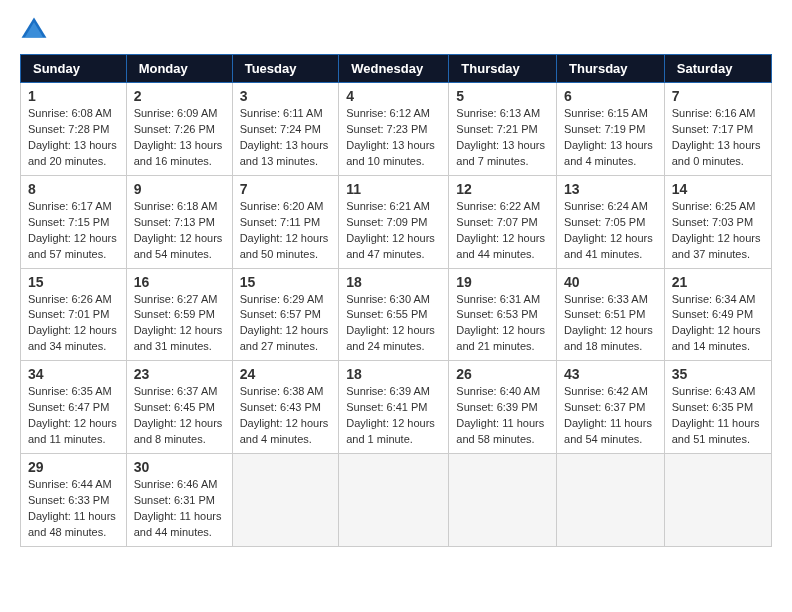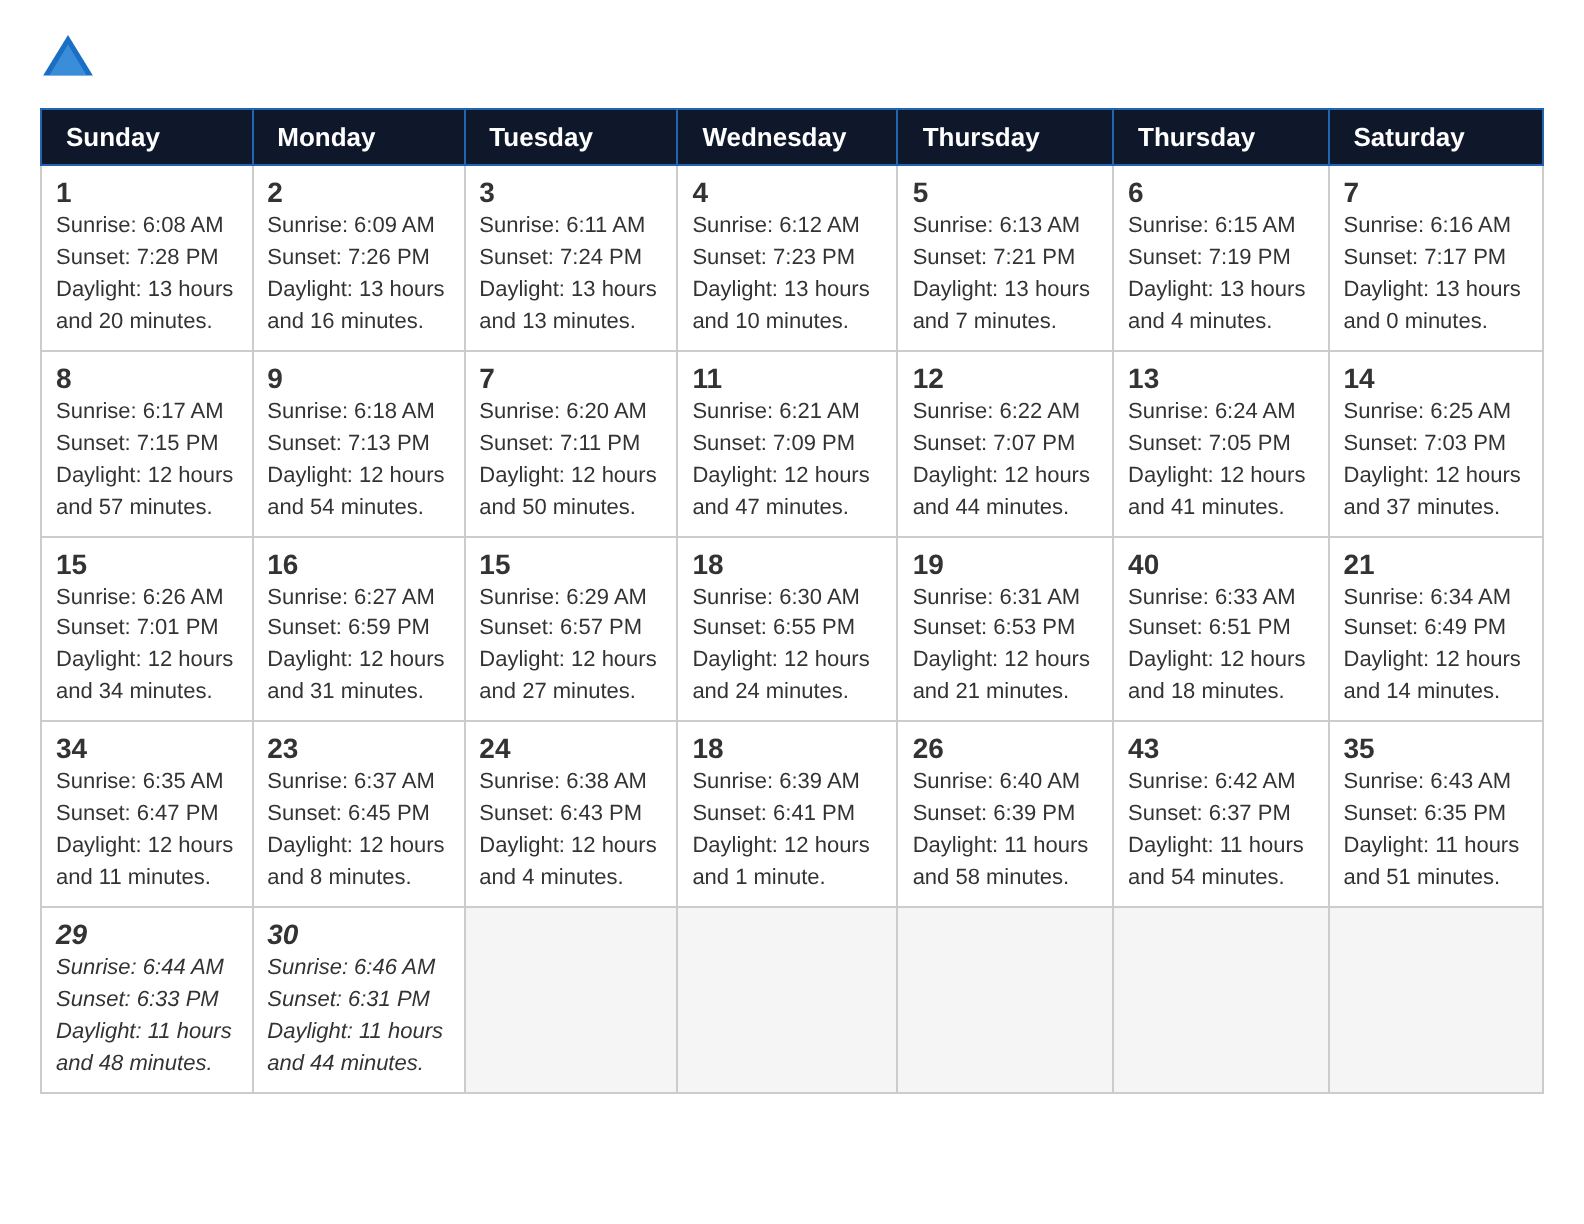--- a/index.html
+++ b/index.html
@@ -84,21 +84,20 @@
       margin-bottom: 2px;
       display: block;
     }
     .day-info {
       font-size: 11px;
       line-height: 1.45;
       color: #333;
     }
     .calendar tr:last-child td {
       min-height: 70px;
-      font-style: italic;
     }
   </style>
 </head>
 <body>
 
 <div class="page">
   <div class="header">
     <div class="logo">
       <svg class="logo-icon" viewBox="0 0 36 36" xmlns="http://www.w3.org/2000/svg">
         <polygon points="18,2 34,28 2,28" fill="#1a6fc4"></polygon>

